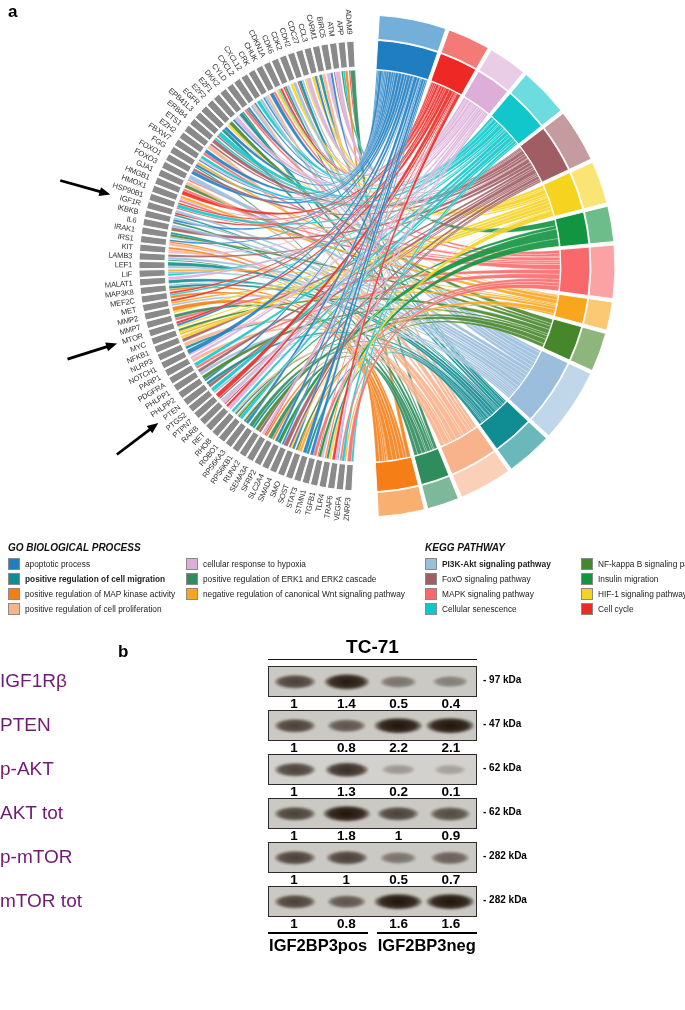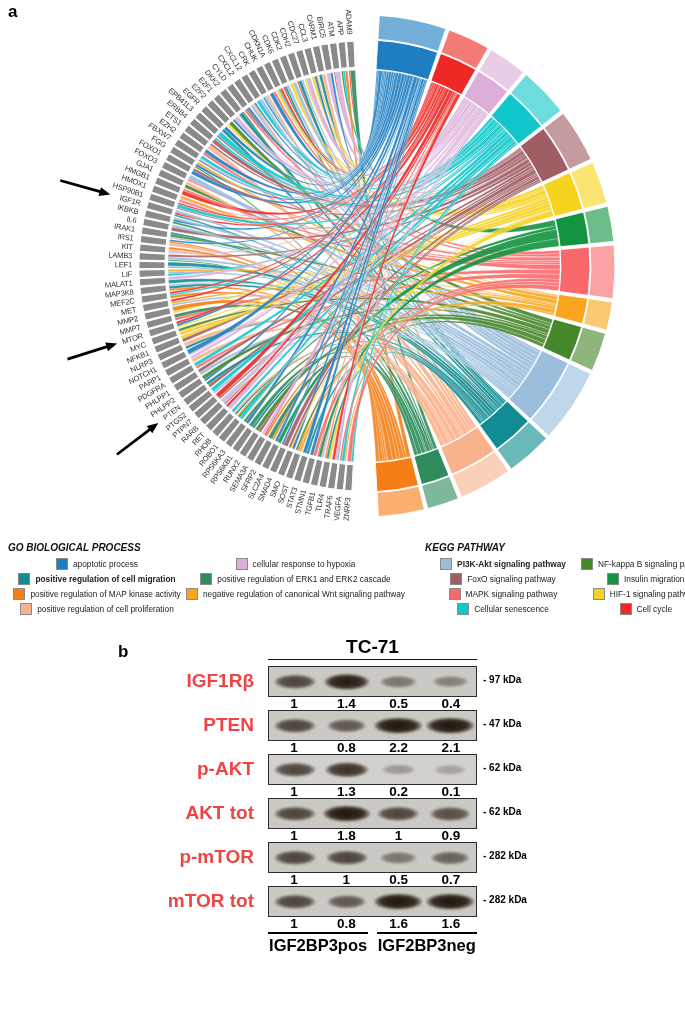--- a/index.html
+++ b/index.html
@@ -11,33 +11,33 @@
 
   
   .legend{position:absolute;top:542px;}
   #go-legend{left:8px;}
   #kegg-legend{left:425px;}
   .legend-title{font-style:italic;font-weight:bold;font-size:10px;color:#111;margin-bottom:3px;}
   .legend-cols{display:flex;align-items:flex-start;}
   .legend-col{display:flex;flex-direction:column;}
   #go-legend .legend-col:first-child{width:178px;}
   #kegg-legend .legend-col:first-child{width:156px;}
-  .legend-item{display:flex;align-items:center;height:15px;justify-content:center;}
+  .legend-item{display:flex;align-items:center;height:15px;}
   .legend-swatch{width:10px;height:10px;border:1px solid #8a8a8a;margin-right:5px;flex:none;}
   .legend-label{font-size:8.3px;color:#222;white-space:nowrap;}
   .legend-label.bold{font-weight:bold;}
 
   
   #wb{position:absolute;left:0;top:636px;width:685px;}
   .wb-grid{display:grid;grid-template-columns:262px 209px auto;column-gap:6px;}
   .wb-title-row{margin-bottom:2px;}
   .wb-title{grid-column:2;text-align:center;font-weight:bold;font-size:19px;color:#000;}
   .wb-title-line{grid-column:2;border-bottom:1.6px solid #111;margin-top:1px;margin-bottom:4px;}
   .wb-row{margin-bottom:0;}
-  .wb-protein{text-align:right;padding-right:8px;font-weight:bold;font-size:19px;color:#ef4444;line-height:29px;}
+  .wb-protein{padding-right:8px;font-weight:normal;font-size:19px;color:#701a75;line-height:29px;}
   .wb-boxwrap{position:relative;}
   .wb-box{position:relative;height:29px;border:1.5px solid #2b2b2b;background:#cbc9c4;overflow:hidden;}
   .wb-box.shade1{background:#d3d1cd;}
   .wb-box.shade2{background:#c3c1bc;}
   .wb-band{position:absolute;top:50%;border-radius:50%;filter:blur(1.2px);
            background:radial-gradient(ellipse at center, rgba(30,18,8,1) 0%, rgba(30,18,8,.85) 52%, rgba(30,18,8,0) 78%);}
   .wb-values{position:relative;display:grid;grid-template-columns:repeat(4,1fr);height:13px;}
   .wb-values span{text-align:center;font-weight:bold;font-size:13.5px;color:#000;line-height:13px;}
   .wb-kda{font-weight:bold;font-size:10px;color:#000;white-space:nowrap;align-self:start;margin-top:8px;}
   .wb-lanes-row{margin-top:4px;}

